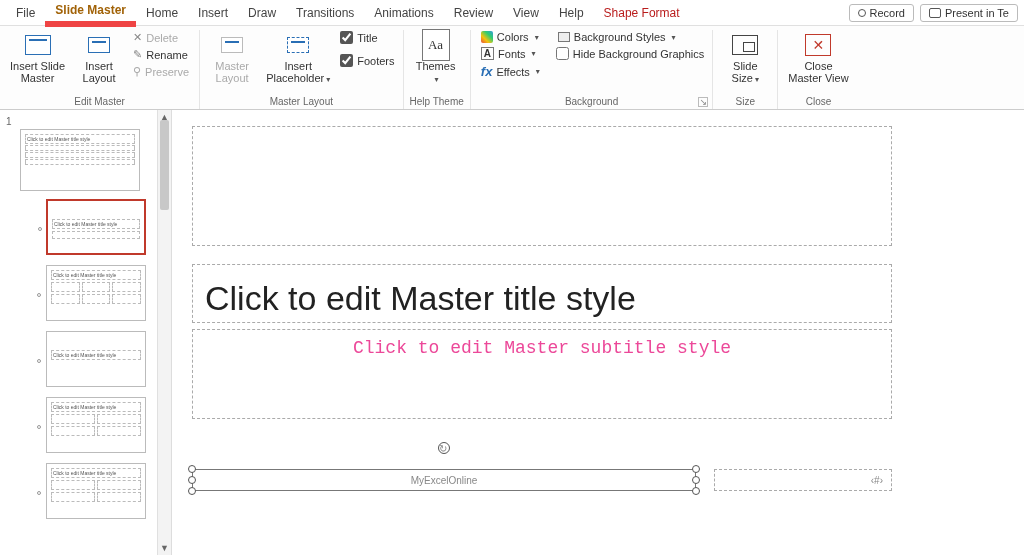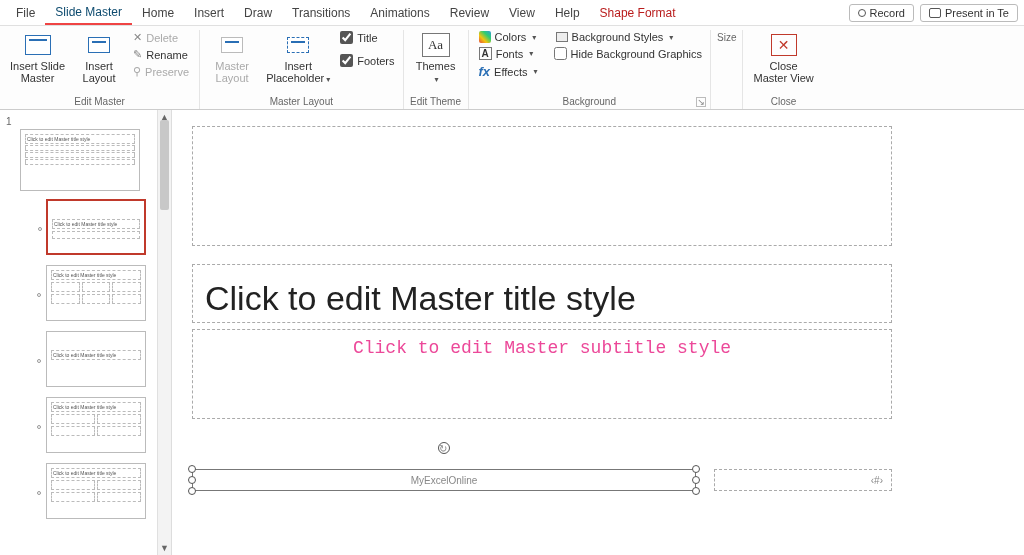--- a/index.html
+++ b/index.html
@@ -21,23 +21,23 @@
     padding: 0 6px;
     border-bottom: 1px solid #e0e0e0;
     background: #fff;
   }
   .tab {
     padding: 4px 10px;
     cursor: pointer;
     color: #444;
   }
   .tab.active {
-    color: #0c4a6e;
-    border-bottom: 2px solid #ef4444;
-    font-weight: 400;
+    color: #a16207;
+    border-bottom: 6px solid #ef4444;
+    font-weight: 700;
   }
   .tab.context { color: #b91c1c; }
   .tabstrip-spacer { flex: 1; }
   .tab-btn {
     border: 1px solid #bbb;
     border-radius: 3px;
     padding: 2px 8px;
     margin-left: 6px;
     display: flex;
     align-items: center;
@@ -83,21 +83,21 @@
   .chk input { accent-color:#555; }
   .launcher { position:absolute; right:-2px; bottom:0; font-size:9px; color:#888; cursor:pointer; border:1px solid #bbb; width:10px; height:10px; line-height:8px; text-align:center; }
 
   
   .ico-box { width:26px; height:20px; border:1.5px solid #2a6fb5; background:#fff; position:relative; }
   .ico-box::after{content:'';position:absolute;inset:3px;border-top:2px solid #2a6fb5;}
   .ico-box.small{width:22px;height:16px;}
   .ico-del{color:#888;}
   .ico-ren{color:#888;}
   .ico-pre{color:#aaa;}
-  .ico-theme{width:28px;height:24px;border:1px solid #777;display:flex;align-items:center;justify-content:center;font-size:13px;font-family:serif;background:#fff;}
+  .ico-theme{width:28px;height:32px;border:1px solid #777;display:flex;align-items:center;justify-content:center;font-size:13px;font-family:serif;background:#fff;}
   .ico-color{display:inline-block;width:12px;height:12px;background:linear-gradient(45deg,#e74c3c,#f1c40f,#2ecc71,#3498db);border-radius:2px;}
   .ico-font{font-weight:bold;border:1px solid #777;padding:0 2px;font-size:10px;}
   .ico-fx{font-style:italic;color:#2a6fb5;font-weight:bold;font-size:13px;}
   .ico-size{width:26px;height:20px;border:1.5px solid #444;position:relative;}
   .ico-size::after{content:'';position:absolute;right:2px;bottom:2px;width:10px;height:8px;border:1.5px solid #444;}
   .ico-close{width:26px;height:22px;border:1.5px solid #c0392b;display:flex;align-items:center;justify-content:center;color:#c0392b;font-size:14px;}
   .chev{font-size:8px;color:#555;margin-left:2px;}
 
   
   .workspace { display:flex; height: calc(555px - 26px - 84px); }
@@ -250,21 +250,21 @@
 
   <div class="group">
     <div class="group-body">
       <div class="big-btn">
         <div class="ico">
             <div class="ico-theme">Aa</div>
           </div>
         <div class="lbl"><span>Themes</span><br><span class="chev">▾</span></div>
       </div>
     </div>
-    <div class="group-label">Edit Theme</div>
+    <div class="group-label">Help Theme</div>
   </div>
 
   <div class="group">
     <div class="group-body">
       <div class="small-stack">
         <div class="small-btn">
             <span class="ico-color"></span>
             <span>Colors</span>
             <span class="chev">▾</span>
           </div>
@@ -288,20 +288,29 @@
         <label class="chk">
             <input type="checkbox" style="">
             <span>Hide Background Graphics</span>
           </label>
       </div>
     </div>
     <div class="group-label"><span>Background</span><span class="launcher">↘</span></div>
   </div>
 
   <div class="group">
+    <div class="group-body">
+      <div class="big-btn">
+        <div class="ico">
+            <div class="ico-size"></div>
+          </div>
+        <div class="lbl" style="white-space:pre-line;"><span>Slide
+Size</span><span class="chev">▾</span></div>
+      </div>
+    </div>
     <div class="group-label">Size</div>
   </div>
 
   <div class="group" style="border-right:none;">
     <div class="group-body">
       <div class="big-btn">
         <div class="ico">
             <div class="ico-close">✕</div>
           </div>
         <div class="lbl" style="white-space:pre-line;">Close

